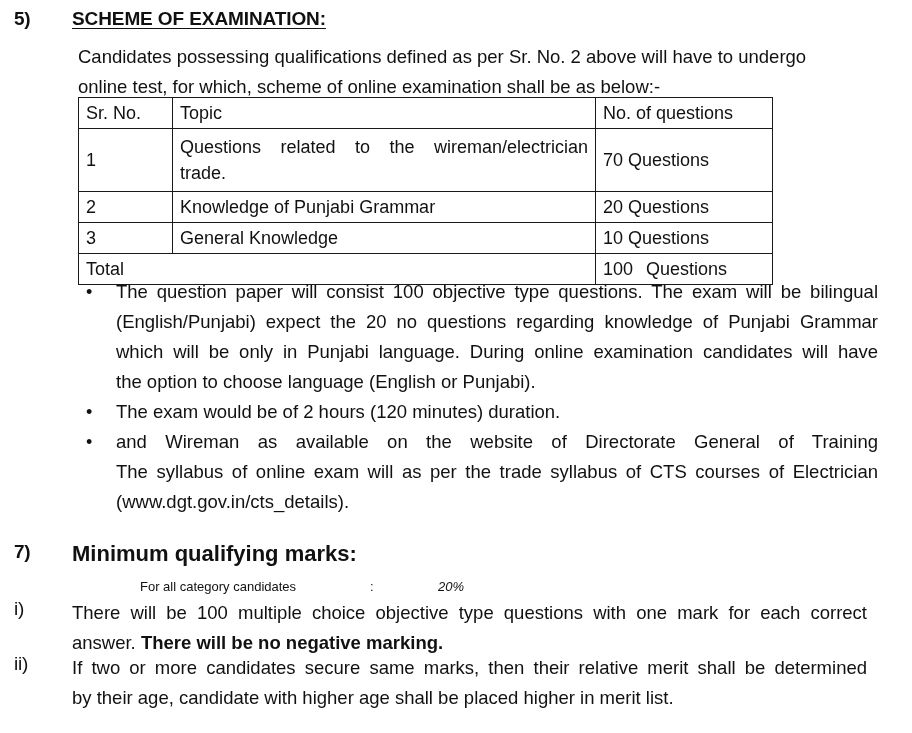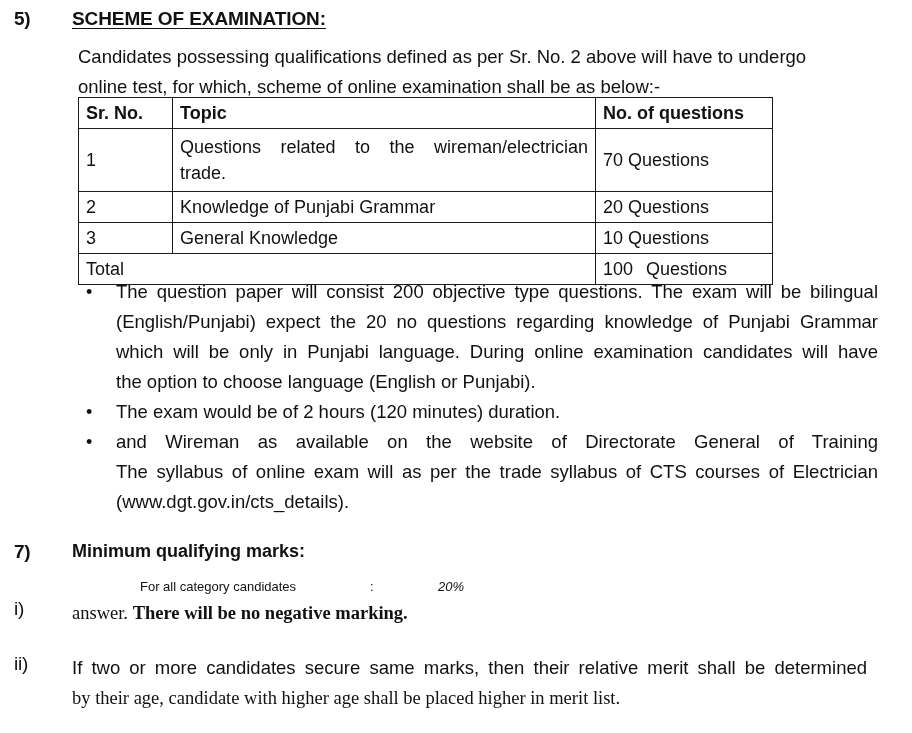--- a/index.html
+++ b/index.html
@@ -72,21 +72,21 @@
     table-layout: fixed;
   }
   #scheme-table td, #scheme-table th {
     border: 1.6px solid #1a1a1a;
     padding: 2px 7px;
     vertical-align: middle;
     font-weight: normal;
     text-align: left;
     line-height: 26px;
   }
-  #scheme-table th { font-weight: bold; }
+  #scheme-table th { font-weight: normal; }
   .col-sr  { width: 94px; }
   .col-top { width: 423px; }
   .col-num { width: 177px; }
   .cell-topic-justify {
     text-align: justify;
     text-justify: inter-word;
   }
   .cell-topic-justify .l1 { display: block; text-align: justify; text-align-last: justify; }
   .cell-topic-justify .l2 { display: block; text-align: left; }
   .row-tall td { height: 58px; }
@@ -130,21 +130,21 @@
   }
   #bullet-list li .mid {
     display: block;
     text-align: justify;
     text-align-last: justify;
   }
   .url-underline { text-underline-offset: 2px; }
 
   
   #qualify-row { top: 541px; left: 14px; width: 880px; }
-  #qualify-title { font-size: 18px; font-weight: bold; }
+  #qualify-title { font-size: 22px; font-weight: bold; }
 
   #qualify-line {
     position: absolute;
     top: 572px;
     left: 140px;
     font-size: 13px;
     line-height: 30px;
     display: flex;
   }
   #qualify-line .q-label { width: 230px; flex: 0 0 230px; }
@@ -155,21 +155,21 @@
   #item-ii-row { top: 653px; left: 14px; width: 880px; }
   #item-i-row .sec-marker, #item-ii-row .sec-marker { font-weight: normal; }
   .item-text {
     font-size: 18.5px;
     line-height: 30px;
     text-align: justify;
     text-justify: inter-word;
     width: 795px;
   }
   .item-text .mid { display: block; text-align: justify; text-align-last: justify; }
-  .item-text .last { display: block; text-align: left; font-family: Liberation Serif, serif; }
+  .item-text .last { display: block; text-align: left; }
   .bold { font-weight: bold; }
 </style>
 </head>
 <body>
 
 <div class="page">
 
   <div class="sec-row" id="scheme-row">
     <div class="sec-marker">5)</div>
     <div class="sec-body">
@@ -217,21 +217,21 @@
       <tr>
         <td class="total-label" colspan="2">Total</td>
         <td class="total-value"><span>100</span><span class="gap"></span><span>Questions</span></td>
       </tr>
     </tbody>
   </table>
 
   <ul id="bullet-list">
     <li>
       <span class="bullet-dot">•</span>
-      <span class="mid">The question paper will consist 200 objective type questions. The exam will be bilingual</span>
+      <span class="mid">The question paper will consist 100 objective type questions. The exam will be bilingual</span>
       <span class="mid">(English/Punjabi) expect the 20 no questions regarding knowledge of Punjabi Grammar</span>
       <span class="mid">which will be only in Punjabi language. During online examination candidates will have</span>
       <span class="last">the option to choose language (English or Punjabi).</span>
     </li>
     <li>
       <span class="bullet-dot">•</span>
       <span class="last">The exam would be of 2 hours (120 minutes) duration.</span>
     </li>
     <li>
       <span class="bullet-dot">•</span>
@@ -250,20 +250,21 @@
 
   <div id="qualify-line">
     <span class="q-label">For all category candidates</span>
     <span class="q-colon">:</span>
     <span class="q-value">20%</span>
   </div>
 
   <div class="sec-row" id="item-i-row">
     <div class="sec-marker plain">i)</div>
     <div class="item-text">
+      <span class="mid">There will be 100 multiple choice objective type questions with one mark for each correct</span>
       <span class="last"><span>answer. </span><span class="bold">There will be no negative marking.</span></span>
     </div>
   </div>
 
   <div class="sec-row" id="item-ii-row">
     <div class="sec-marker plain">ii)</div>
     <div class="item-text">
       <span class="mid">If two or more candidates secure same marks, then their relative merit shall be determined</span>
       <span class="last">by their age, candidate with higher age shall be placed higher in merit list.</span>
     </div>

